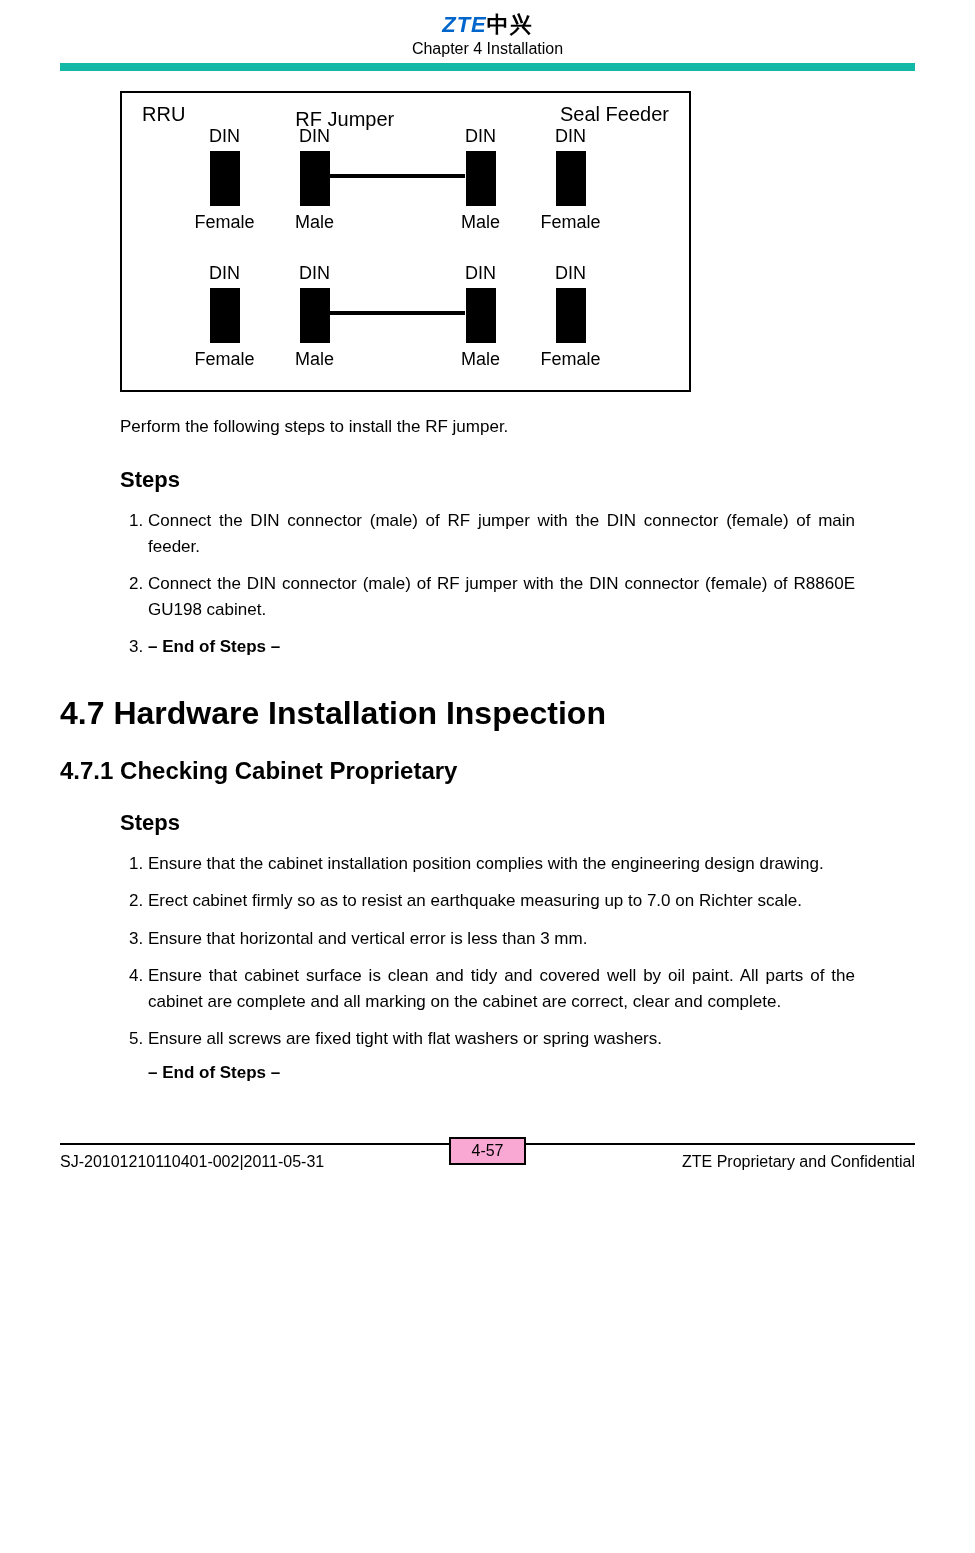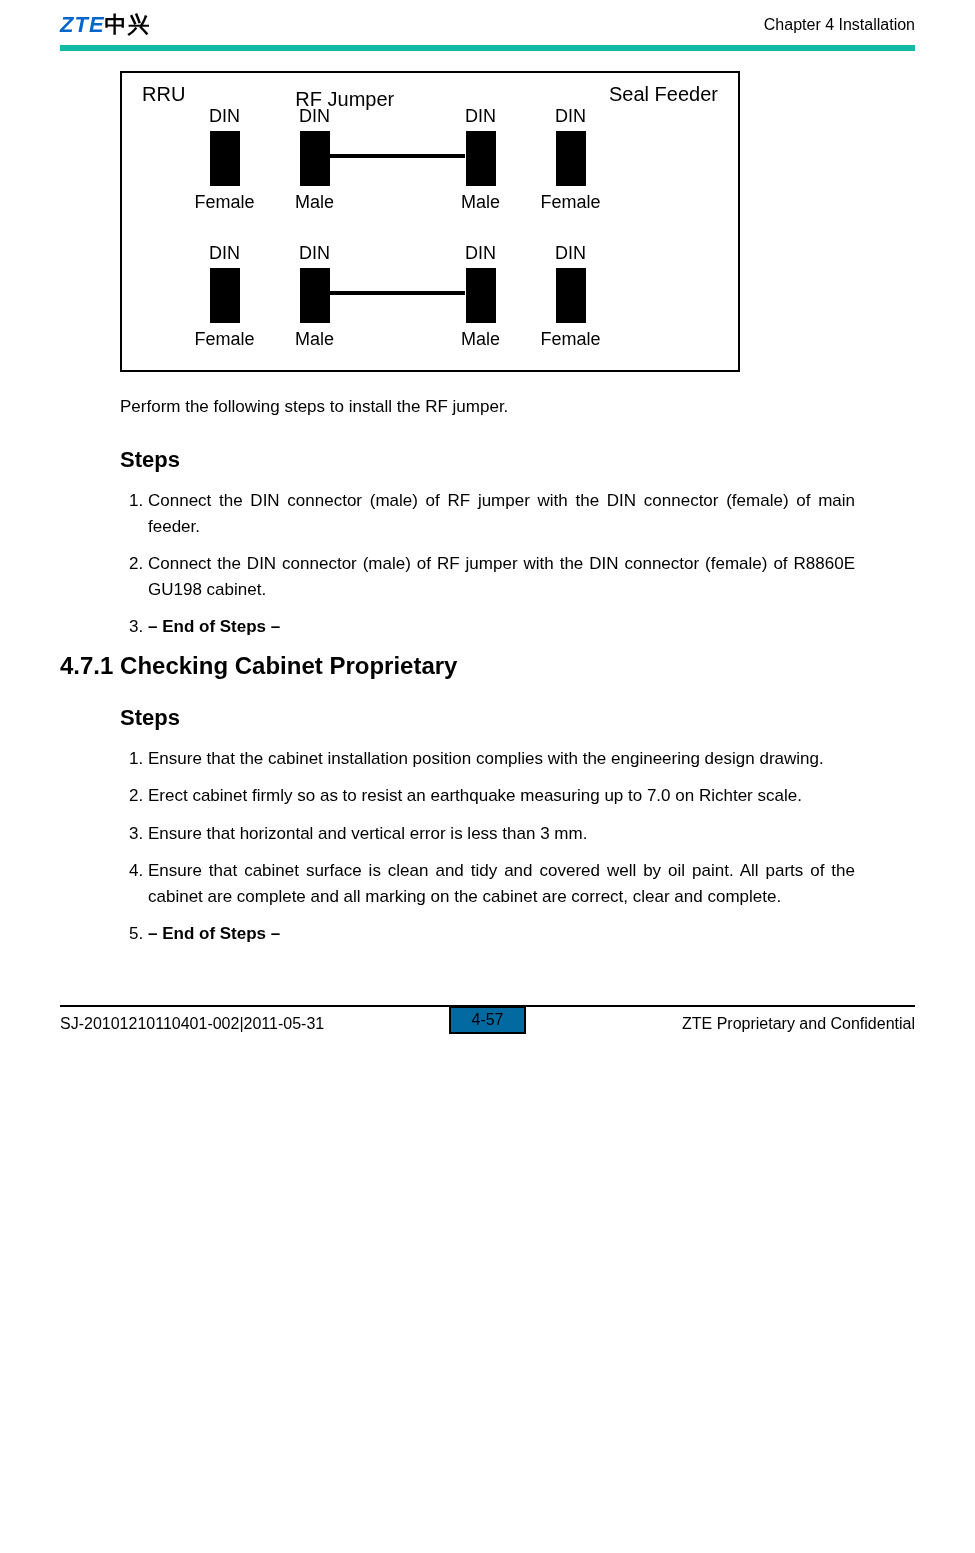--- a/index.html
+++ b/index.html
@@ -8,39 +8,40 @@
       background: #fff;
       width: 975px;
       padding: 0 60px;
       color: #000;
     }
     .header {
       display: flex;
       justify-content: space-between;
       align-items: center;
       padding: 10px 0 5px 0;
-      border-bottom: 6px solid #14b8a6;
+      border-bottom: 8px solid #14b8a6;
+      flex-direction: column;
     }
     .logo {
       font-weight: bold;
       font-size: 22px;
       letter-spacing: 1px;
     }
     .logo .zte-blue { color: #0066cc; font-style: italic; }
     .chapter-title { font-size: 16px; }
     .content { padding: 20px 60px 0 60px; }
     .figure-caption {
       color: #1155cc;
       font-weight: bold;
       font-size: 16px;
       margin-bottom: 20px;
     }
     .diagram {
       border: 2px solid #000;
-      width: 620px;
+      width: 571px;
       padding: 15px 20px 20px 20px;
       margin-bottom: 25px;
     }
     .diagram-row {
       display: flex;
       align-items: flex-start;
       margin-bottom: 10px;
     }
     .diagram-row.second { margin-top: 30px; margin-bottom: 0; }
     .rf-jumper-label {
@@ -107,22 +108,22 @@
     .footer-page-wrap {
       text-align: center;
       margin-top: 40px;
     }
     .footer-page {
       display: inline-block;
       border: 2px solid #000;
       padding: 3px 20px;
       font-size: 16px;
       position: relative;
-      top: 19px;
-      background: #0369a1;
+      top: 12px;
+      background: #f9a8d4;
     }
     .footer-line {
       border-top: 2px solid #000;
       margin-top: -10px;
     }
     .footer-bottom {
       display: flex;
       justify-content: space-between;
       padding: 8px 0 20px 0;
       font-size: 16px;
@@ -215,39 +216,41 @@
         <span class="li-text">Connect the DIN connector (male) of RF jumper with the DIN connector (female) of main feeder.</span>
       </li>
     <li>
         <span class="li-text">Connect the DIN connector (male) of RF jumper with the DIN connector (female) of R8860E GU198 cabinet.</span>
       </li>
     <li>
       <div class="end-steps">– End of Steps –</div>
     </li>
   </ol>
 
+  <div class="h2-section">4.7 Hardware Installation Inspection</div>
 
   <div class="h3-section">4.7.1 Checking Cabinet Proprietary</div>
 
   <div class="steps-heading">Steps</div>
 
   <ol class="steps-list">
     <li>
         <span class="li-text">Ensure that the cabinet installation position complies with the engineering design drawing.</span>
       </li>
     <li>
         <span class="li-text">Erect cabinet firmly so as to resist an earthquake measuring up to 7.0 on Richter scale.</span>
       </li>
     <li>
         <span class="li-text">Ensure that horizontal and vertical error is less than 3 mm.</span>
       </li>
     <li>
         <span class="li-text">Ensure that cabinet surface is clean and tidy and covered well by oil paint. All parts of the cabinet are complete and all marking on the cabinet are correct, clear and complete.</span>
       </li>
     <li>
+        <span class="li-text">Ensure all screws are fixed tight with flat washers or spring washers.</span>
       <div class="end-steps">– End of Steps –</div>
     </li>
   </ol>
 
 </div>
 
 <div class="footer-page-wrap">
   <span class="footer-page">4-57</span>
 </div>
 <div class="footer-line"></div>

